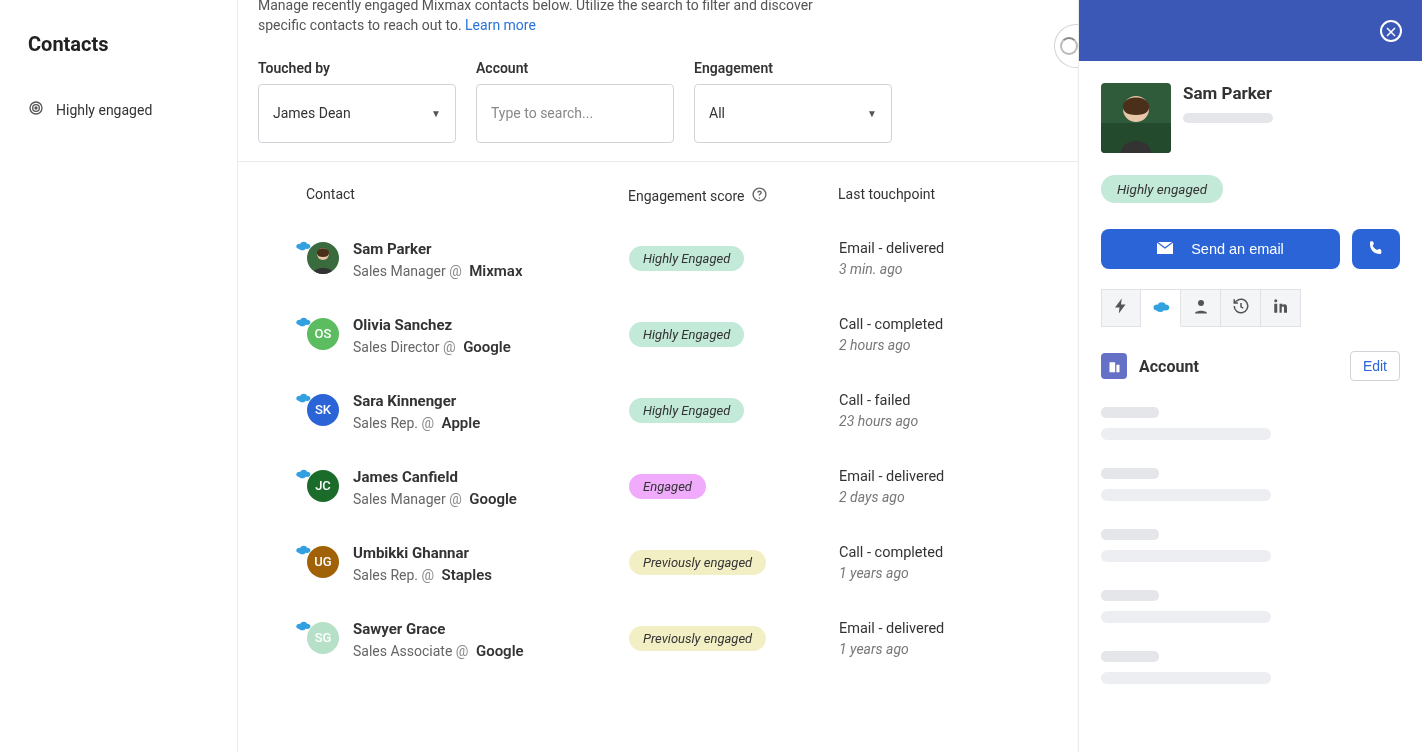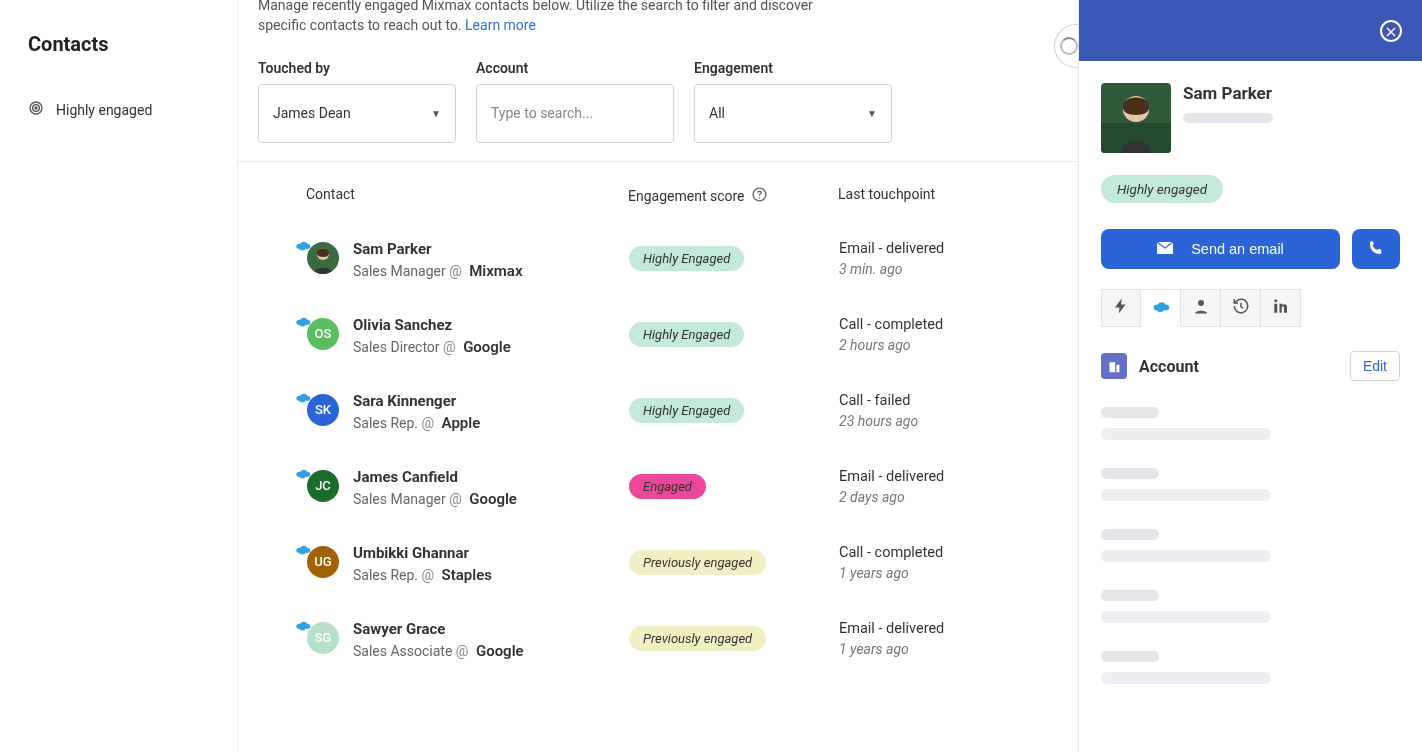--- a/index.html
+++ b/index.html
@@ -43,21 +43,21 @@
   .avatar svg { width:100%; height:100%; }
   .sf-badge { position:absolute; top:-4px; left:36px; width:16px; height:12px; color:#33a1df; }
   .contact-info .name { font-size:15px; font-weight:700; color:#333; }
   .contact-info .title { font-size:14px; color:#666; margin-top:4px; }
   .contact-info .title .at { color:#888; }
   .contact-info .title .company { font-size:15px; font-weight:600; color:#333; margin-left:4px; }
 
   .engagement-cell { width:210px; padding-top:6px; }
   .badge { display:inline-block; border-radius:14px; padding: 5px 14px; font-size:13px; font-style:italic; color:#333; }
   .badge.high { background:#c3e9d9; }
-  .badge.engaged { background:#ec4899; }
+  .badge.engaged { background:#f0abfc; }
   .badge.prev { background:#f3efc5; }
 
   .touch-cell { flex:1; padding-top:0px; }
   .touch-cell .event { font-size:14.5px; color:#333; }
   .touch-cell .time { font-size:14px; color:#777; font-style:italic; margin-top:4px; }
 
   
   .search-remnant { position:absolute; top:24px; right:0; width:24px; height:44px; border:1px solid #d0d4d9; border-right:none; border-radius:22px 0 0 22px; background:#fff; display:flex; align-items:center; justify-content:flex-end; padding-right:0; }
   .search-remnant .spin { width:18px; height:18px; border:2px solid #bbb; border-top-color:#888; border-radius:50%; }
 

